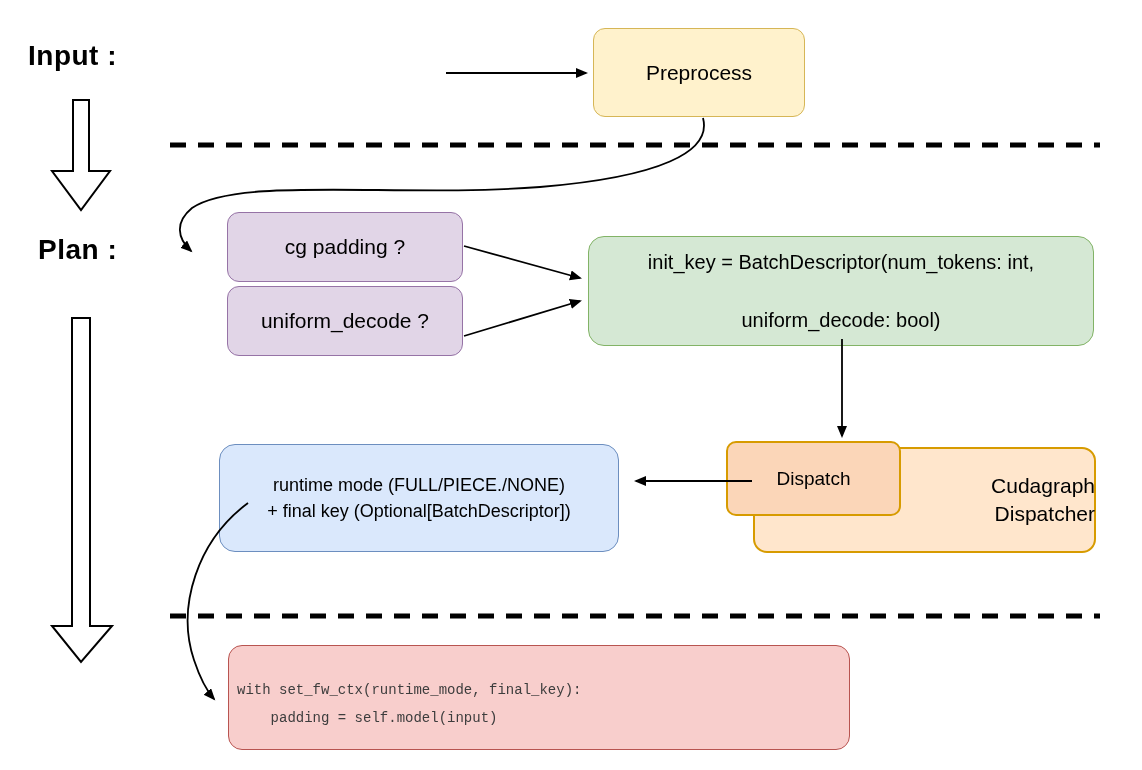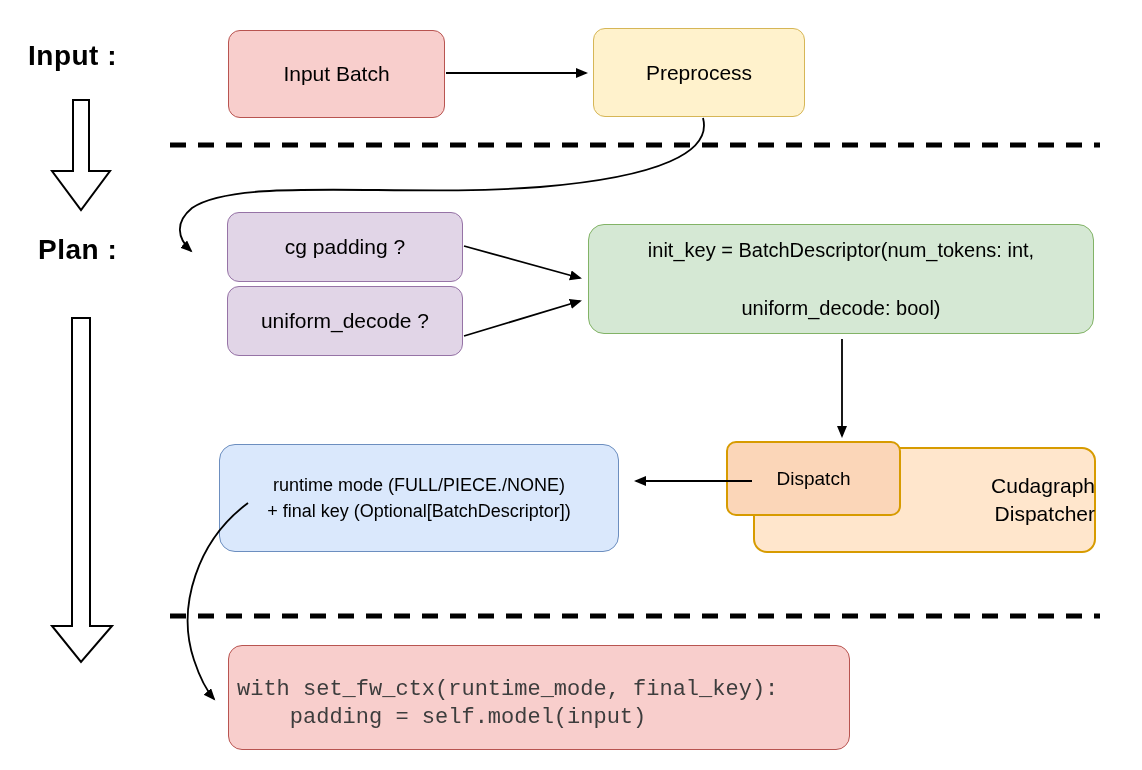--- a/index.html
+++ b/index.html
@@ -14,48 +14,45 @@
   .node{
     position:absolute;display:flex;flex-direction:column;
     align-items:center;justify-content:center;text-align:center;
     box-sizing:border-box;border:1.6px solid #999;color:#000;
   }
   .node .ln{display:block;white-space:pre;}
   #n-input-batch{left:228px;top:30px;width:217px;height:88px;border-radius:12px;font-size:21px;}
   #n-preprocess{left:593px;top:28px;width:212px;height:89px;border-radius:12px;font-size:21px;}
   #n-cg-padding{left:227px;top:212px;width:236px;height:70px;border-radius:12px;font-size:21px;}
   #n-uniform-decode{left:227px;top:286px;width:236px;height:70px;border-radius:12px;font-size:21px;}
-  #n-init-key{left:588px;top:224px;width:506px;height:110px;border-radius:16px;font-size:20px;line-height:27px;gap:31px;}
+  #n-init-key{left:588px;top:236px;width:506px;height:110px;border-radius:16px;font-size:20px;line-height:27px;gap:31px;}
   #n-runtime-mode{left:219px;top:444px;width:400px;height:108px;border-radius:16px;font-size:18px;line-height:26px;}
   #n-dispatcher{left:753px;top:447px;width:343px;height:106px;border-radius:14px;border-width:2px;z-index:2;}
   #n-dispatcher .group-label{
     position:absolute;left:178px;top:0;width:162px;height:100%;
     display:flex;flex-direction:column;align-items:flex-end;justify-content:center;
     font-size:21px;line-height:28px;
   }
   #n-dispatch{left:726px;top:441px;width:175px;height:75px;border-radius:10px;font-size:19px;border-width:2px;z-index:3;}
   #n-execute-code{
     left:228px;top:645px;width:622px;height:105px;border-radius:14px;
     align-items:flex-start;justify-content:flex-start;text-align:left;
     padding:30px 0 0 8px;font-family:"Liberation Mono",monospace;
-    font-size:22px;line-height:28px;color:#3d3d3d;
+    font-size:14px;line-height:28px;color:#3d3d3d;
   }
   #overlay{position:absolute;left:0;top:0;width:1142px;height:770px;z-index:5;pointer-events:none;}
 </style>
 </head>
 <body>
 
 <div id="canvas">
 
   <div class="stage-label" style="left:28px;top:40px;">Input :</div>
   <div class="stage-label" style="left:38px;top:234px;">Plan :</div>
 
-  <div class="node" id="n-input-batch" style="background-color: rgb(248, 206, 204); border-color: rgb(184, 84, 80);">
-    <span class="ln">Input Batch</span>
-  </div>
 
   <div class="node" id="n-preprocess" style="background-color: rgb(255, 242, 204); border-color: rgb(214, 182, 86);">
     <span class="ln">Preprocess</span>
   </div>
 
   <div class="node" id="n-cg-padding" style="background-color: rgb(225, 213, 231); border-color: rgb(150, 115, 166);">
     <span class="ln">cg padding ?</span>
   </div>
 
   <div class="node" id="n-uniform-decode" style="background-color: rgb(225, 213, 231); border-color: rgb(150, 115, 166);">

